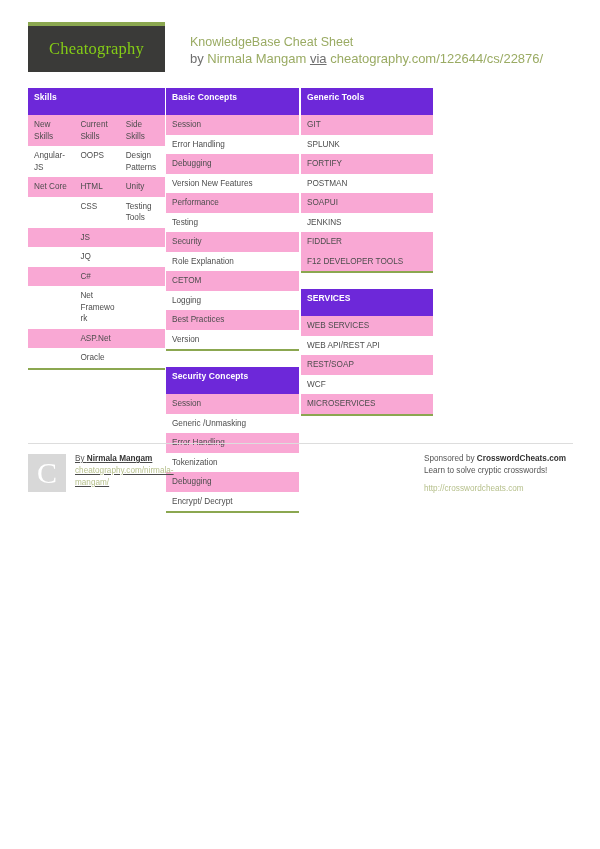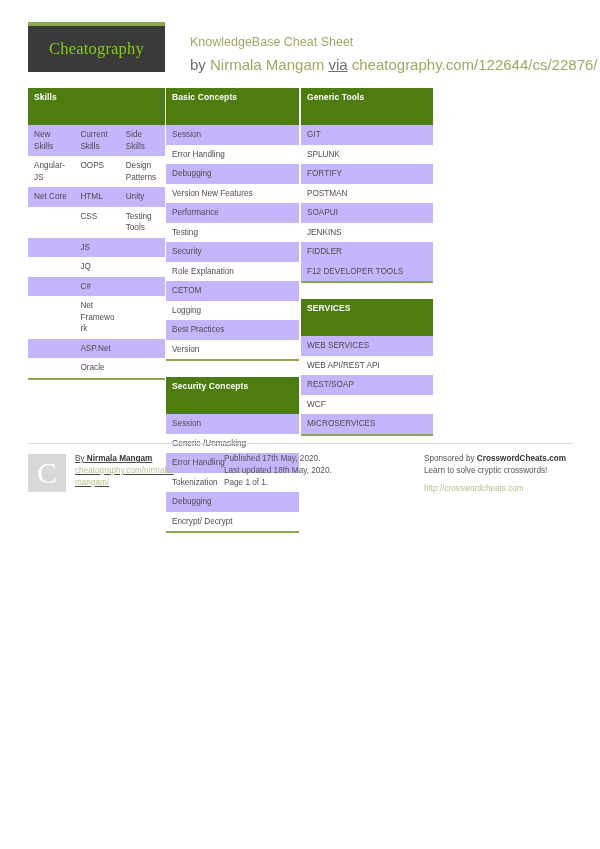--- a/index.html
+++ b/index.html
@@ -57,24 +57,24 @@
     top: 12px;
     width: 400px;
   }
   .sheet-title {
     font-size: 12.5px;
     color: #9aab63;
     line-height: 16px;
     white-space: nowrap;
   }
   .byline {
-    font-size: 15px;
+    font-size: 13px;
     color: #6f6f6f;
     line-height: 14px;
-    margin-top: 8px;
+    margin-top: 2px;
     white-space: nowrap;
   }
   .byline .lnk {
     color: #9aab63;
     text-decoration: none;
   }
   .byline .via {
     color: #6f6f6f;
     text-decoration: underline;
   }
@@ -96,42 +96,42 @@
   }
   .col-1 { left: 0px;   width: 137px; }
   .col-2 { left: 138px; width: 133px; }
   .col-3 { left: 273px; width: 132px; }
 
   .block {
     margin-bottom: 16px;
     border-bottom: 2px solid #8ba750;
   }
   .block-header {
-    background: #4d7c0f;
+    background: #6d28d9;
     color: #ffffff;
     font-size: 8.5px;
     font-weight: bold;
-    padding: 4px 5px 22px 6px;
+    padding: 4px 5px 12px 6px;
     line-height: 11px;
     letter-spacing: 0.1px;
   }
   table.tbl {
     width: 100%;
     border-collapse: collapse;
     table-layout: fixed;
   }
   table.tbl td {
     font-size: 8.2px;
     line-height: 11.5px;
     color: #4d4d4d;
     padding: 4px 4px 4px 6px;
     vertical-align: top;
     word-wrap: break-word;
   }
-  table.tbl tr.odd  td { background: #c4b5fd; margin-top: 28px; }
+  table.tbl tr.odd  td { background: #f9a8d4; margin-top: 28px; }
   table.tbl tr.even td { background: #ffffff; }
 
   
   .skills-tbl td.c1 { width: 34%; }
   .skills-tbl td.c2 { width: 33%; }
   .skills-tbl td.c3 { width: 33%; }
 
   
   .footer {
     position: absolute;
@@ -407,25 +407,20 @@
 
     <div class="f-col f-col-1">
       <div class="avatar">C</div>
       <div class="author-info">
         <div class="f-line"><span>By </span><span class="f-strong">Nirmala Mangam</span></div>
         <a class="f-link" href="#">cheatography.com/nirmala-</a>
         <a class="f-link" href="#">mangam/</a>
       </div>
     </div>
 
-    <div class="f-col f-col-2">
-      <div class="f-line">Published 17th May, 2020.</div>
-      <div class="f-line">Last updated 18th May, 2020.</div>
-      <div class="f-line">Page 1 of 1.</div>
-    </div>
 
     <div class="f-col f-col-3">
       <div class="f-line"><span>Sponsored by </span><span class="f-strong">CrosswordCheats.com</span></div>
       <div class="f-line">Learn to solve cryptic crosswords!</div>
       <a class="f-sponsor-link" href="#">http://crosswordcheats.com</a>
     </div>
 
   </div>
 
 </div>

